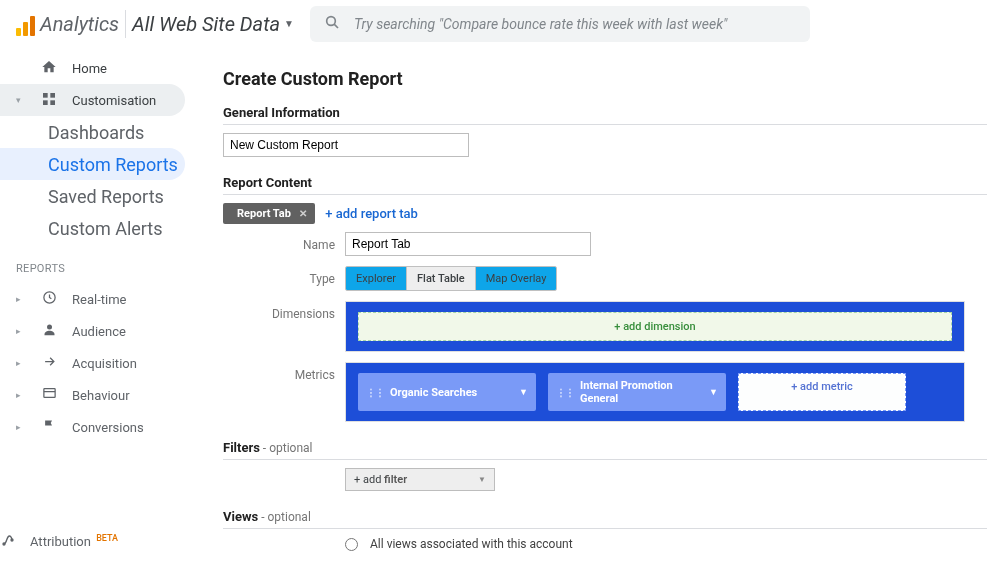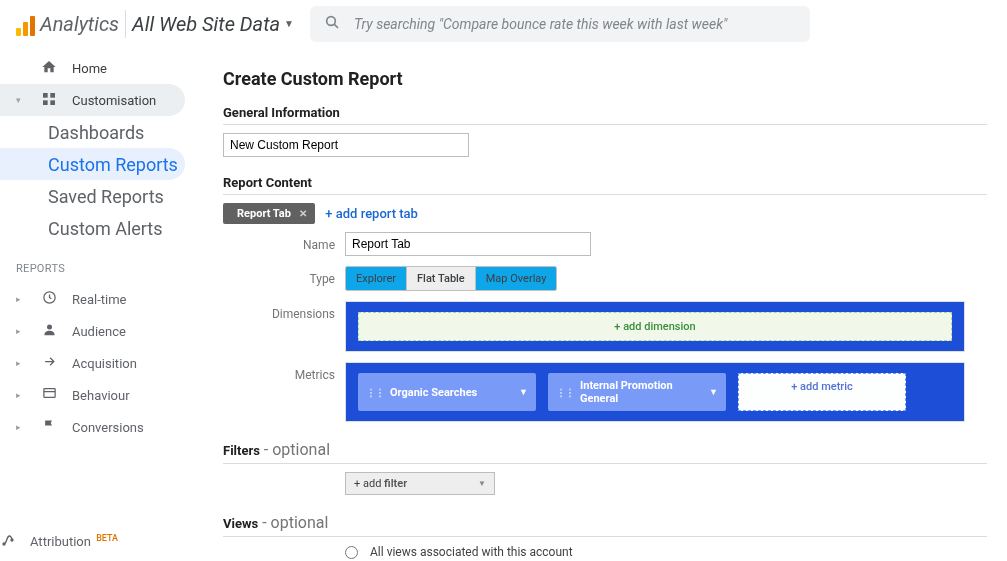--- a/index.html
+++ b/index.html
@@ -33,21 +33,21 @@
     .section-label { padding: 18px 16px 8px; font-size: 11px; color: #80868b; letter-spacing: 0.3px; }
     .nav-expand { width: 8px; font-size: 9px; color: #9aa0a6; margin-right: 2px; }
     .spacer { flex: 1; }
     .attribution { display:flex; align-items:center; height:40px; gap:14px; color:#5f6368; font-size:13px;}
     .beta { font-size: 9px; color: #e37400; font-weight: 500; margin-left: 2px; vertical-align: super;}
 
     
     .main { flex: 1; padding: 20px 20px 0 30px; overflow-y: auto; }
     .page-title { font-size: 18px; font-weight: 700; margin-bottom: 16px; color: #212121; }
     .section-hdr { font-size: 13px; font-weight: 700; border-bottom: 1px solid #dadce0; padding-bottom: 4px; margin-bottom: 8px; color:#212121; }
-    .section-hdr .optional { font-weight: 400; color: #757575; font-size: 16px; }
+    .section-hdr .optional { font-weight: 400; color: #757575; font-size: 12px; }
     .form-row { display: flex; align-items: flex-start; margin-bottom: 10px; }
     .form-label { width: 122px; text-align: right; padding-right: 10px; font-size: 12px; color: #757575; padding-top: 6px; flex-shrink:0;}
     .form-control { flex: 1; }
     .text-input { border: 1px solid #bdbdbd; height: 24px; padding: 0 6px; font-size: 12px; width: 246px; }
     
     .report-tabs { display: flex; align-items: center; gap: 10px; margin-bottom: 8px; }
     .tab-pill { background: #616161; color: #fff; font-size: 11px; font-weight: 700; padding: 4px 8px 4px 14px; border-radius: 2px; display: flex; align-items: center; gap: 8px; }
     .tab-pill .x { font-size: 10px; cursor: pointer; opacity: 0.7;}
     .add-tab-link { color: #1967d2; font-size: 13px; font-weight: 500; cursor: pointer; }
     

